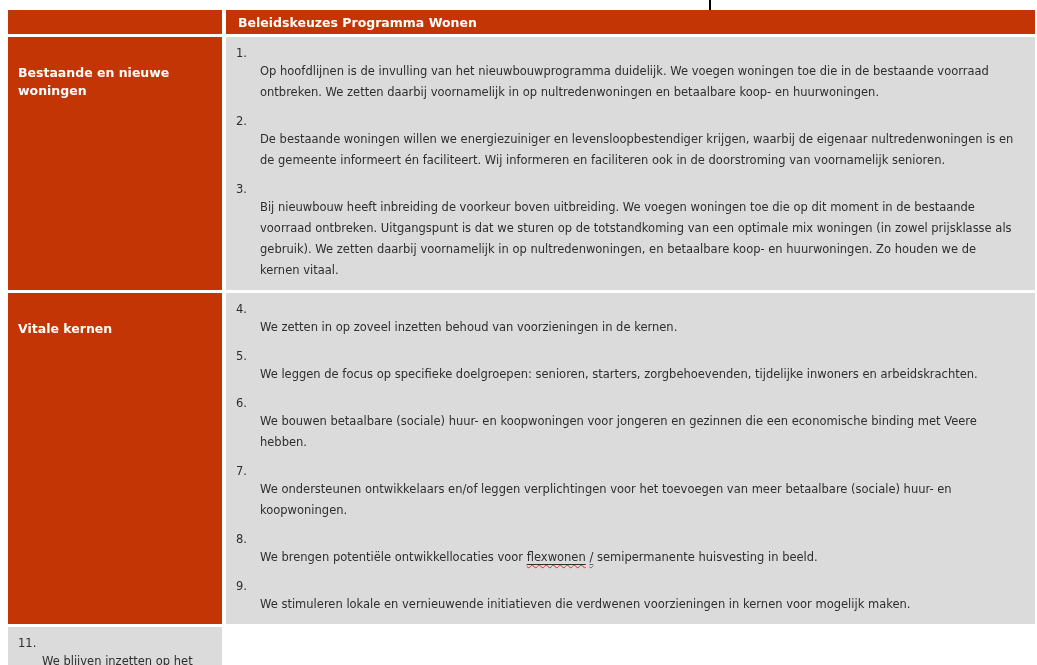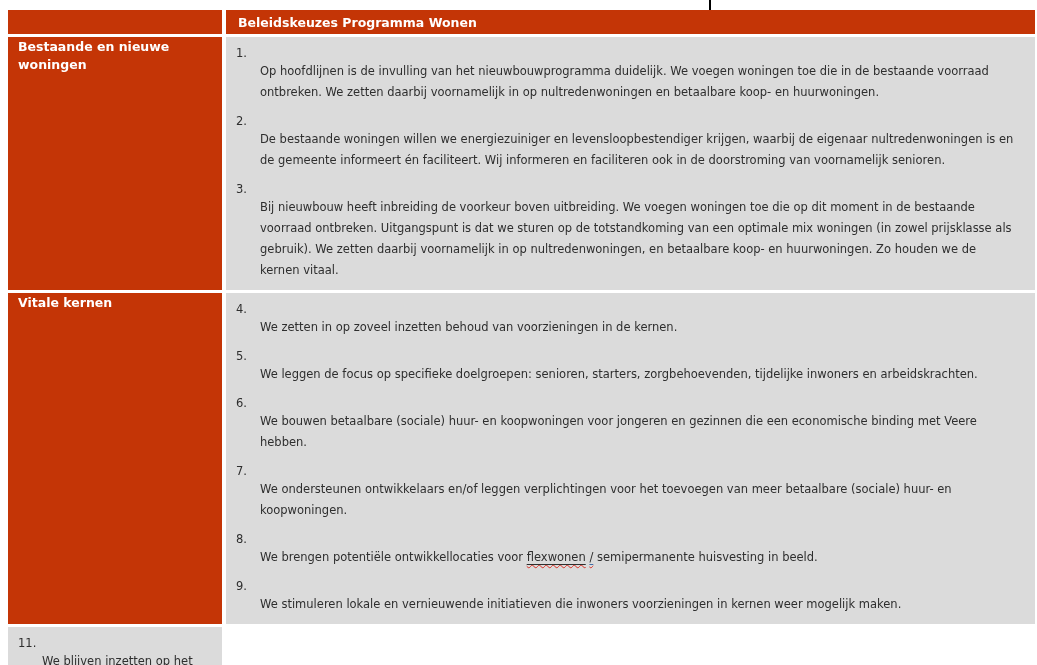--- a/index.html
+++ b/index.html
@@ -28,21 +28,21 @@
   .head-cell {
     min-height: 24px;
     color: #ffffff; font-weight: bold; font-size: 12.5px;
     padding: 4px 12px 3px 12px;
     display: flex; align-items: center;
   }
 
   .label-cell {
     color: #ffffff; font-weight: bold; font-size: 12.5px;
     line-height: 18px;
-    padding: 1px 14px 9px 10px;
+    padding: 27px 14px 9px 10px;
   }
 
   .content-cell {
     background: #DBDBDB;
     color: #2E2E2E; font-size: 11.5px; line-height: 21px;
     padding: 6px 16px 9px 10px;
   }
 
   .item { display: flex; margin-top: 8px; }
   .item:first-child { margin-top: 0; }
@@ -110,21 +110,21 @@
       <div class="item">
         <span class="num">7.</span>
         <span class="txt">We ondersteunen ontwikkelaars en/of leggen verplichtingen voor het toevoegen van meer betaalbare (sociale) huur- en koopwoningen.</span>
       </div>
       <div class="item">
         <span class="num">8.</span>
         <span class="txt"><span>We brengen potentiële ontwikkellocaties voor </span><span class="spell-wavy"><span class="sol-underline">flexwonen</span></span><span> </span><span class="spell-wavy"><span class="blue-underline">/</span></span><span> semipermanente huisvesting in beeld.</span></span>
       </div>
       <div class="item">
         <span class="num">9.</span>
-        <span class="txt">We stimuleren lokale en vernieuwende initiatieven die inwoners voorzieningen in kernen weer mogelijk maken.</span>
+        <span class="txt">We stimuleren lokale en vernieuwende initiatieven die verdwenen voorzieningen in kernen voor mogelijk maken.</span>
       </div>
     </div>
 
     <div class="cell content-cell">
       <div class="item">
         <span class="num">11.</span>
         <span class="txt"><span>We blijven inzetten op het tegengaan van ongewenst tweede woningbezit. Tweede woningen dragen bij aan het toerisme binnen Veere maar zorgen ook voor ongewenste situaties waarbij bepaalde kernen, wijken of straten kampen met veelal onbewoonde woningen waardoor leefbaarheid onder druk staat. We willen dit voorkomen door tweede woningbezit te blijven reguleren. In de kernen is dat al aan banden gelegd, in het buitengebied moet onderzocht worden wat de mogelijkheden zijn. Zie ook </span><a class="link" href="#">www.veere.nl/tweede-woningen</a></span>
       </div>
     </div>
 

